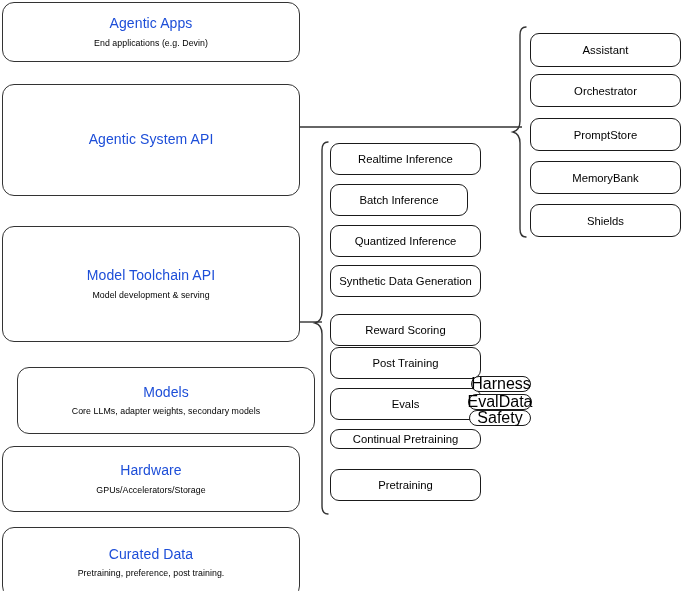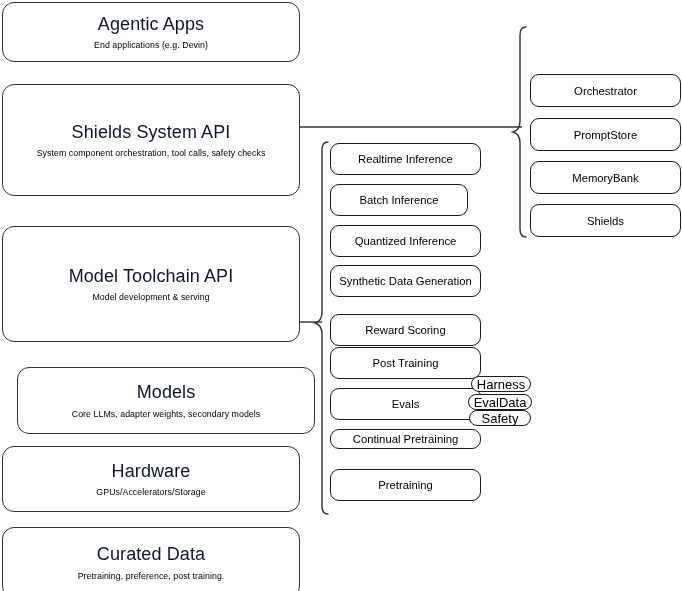--- a/index.html
+++ b/index.html
@@ -22,22 +22,22 @@
     border-radius:12px;
     background:#ffffff;
     display:flex;
     flex-direction:column;
     align-items:center;
     justify-content:center;
     text-align:center;
     line-height:1.25;
   }
   .layer-title{
-    font-size:18px;
-    color:#0f172a;
+    font-size:14px;
+    color:#1d4ed8;
     letter-spacing:0.1px;
   }
   .layer-sub{
     font-size:8.8px;
     color:#000;
     margin-top:5px;
     letter-spacing:0.05px;
   }
   .pill-box{
     position:absolute;
@@ -54,21 +54,21 @@
   }
   .tag-pill{
     position:absolute;
     box-sizing:border-box;
     border:1.4px solid #1a1a1a;
     border-radius:999px;
     background:#ffffff;
     display:flex;
     align-items:center;
     justify-content:center;
-    font-size:13px;
+    font-size:16px;
     color:#000;
     z-index:5;
   }
   .brace{
     position:absolute;
     z-index:2;
   }
   .connector{
     position:absolute;
     z-index:1;
@@ -79,22 +79,21 @@
 <body>
 
 <div id="canvas">
 
   <div class="layer-box" style="left:2px; top:2px; width:298px; height:60px;">
     <div class="layer-title">Agentic Apps</div>
     <div class="layer-sub">End applications (e.g. Devin)</div>
   </div>
 
   <div class="layer-box" style="left:2px; top:84px; width:298px; height:112px;">
-    <div class="layer-title">Shields System API</div>
-    <div class="layer-sub">System component orchestration, tool calls, safety checks</div>
+    <div class="layer-title">Agentic System API</div>
   </div>
 
   <div class="layer-box" style="left:2px; top:226px; width:298px; height:116px;">
     <div class="layer-title">Model Toolchain API</div>
     <div class="layer-sub">Model development &amp; serving</div>
   </div>
 
   <div class="layer-box" style="left:2px; top:367px; width:298px; height:67px;margin-left:15px;">
     <div class="layer-title">Models</div>
     <div class="layer-sub">Core LLMs, adapter weights, secondary models</div>
@@ -115,20 +114,23 @@
       <line x1="0" y1="1" x2="222" y2="1" stroke="#333333" stroke-width="1.4"></line>
     </svg>
   </div>
 
   <div class="brace" style="left:512px; top:25px; width:16px; height:214px;">
     <svg width="16" height="214" viewBox="0 0 16 214">
       <path d="M14 2 Q8 2 8 10 L8 96 Q8 105 1 107 Q8 109 8 118 L8 204 Q8 212 14 212" fill="none" stroke="#333333" stroke-width="1.4" stroke-linecap="round"></path>
     </svg>
   </div>
 
+  <div class="pill-box" style="left:530px; top:33px; width:151px; height:34px;">
+    <span>Assistant</span>
+  </div>
   <div class="pill-box" style="left:530px; top:74px; width:151px; height:33px;">
     <span>Orchestrator</span>
   </div>
   <div class="pill-box" style="left:530px; top:118px; width:151px; height:33px;">
     <span>PromptStore</span>
   </div>
   <div class="pill-box" style="left:530px; top:204px; width:151px; height:33px;">
     <span>Shields</span>
   </div>
   <div class="pill-box" style="left:530px; top:161px; width:151px; height:33px;">

